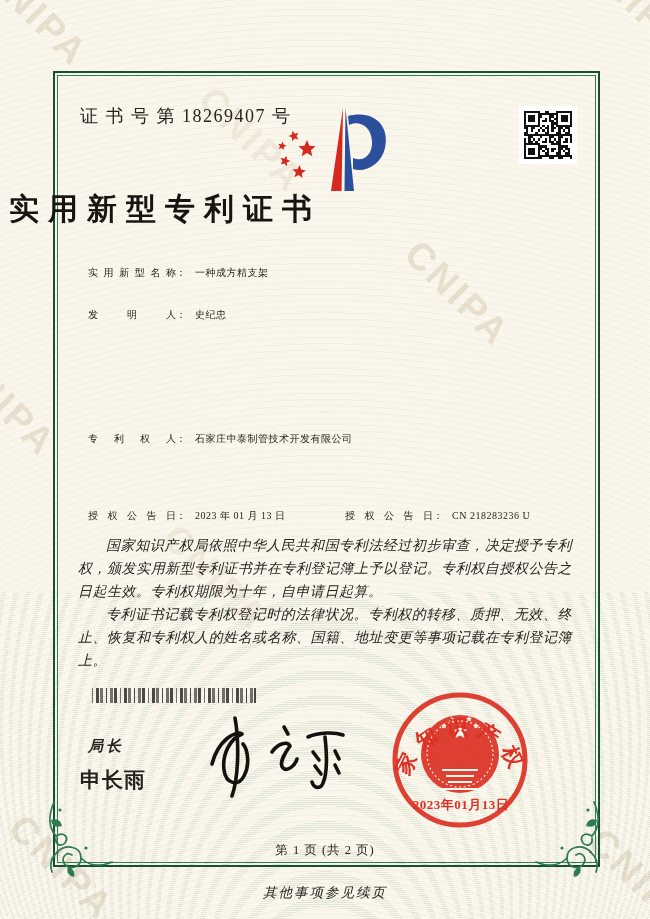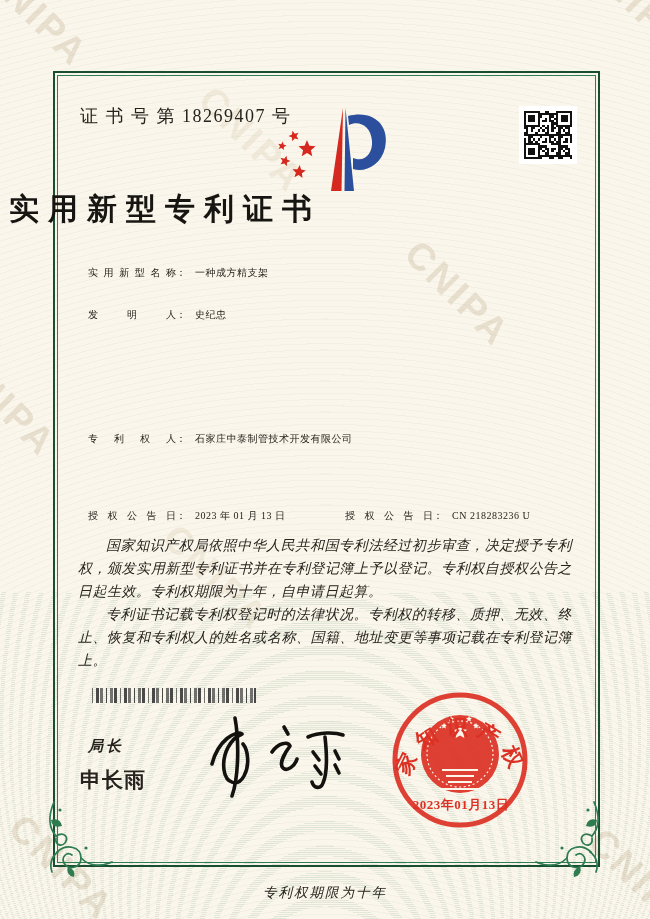--- a/index.html
+++ b/index.html
@@ -462,15 +462,16 @@
     <path d="M22,40 C30,35 35,41 31,47 C27,51 21,49 22,42"></path>
     <path d="M23,56 C33,47 47,51 47,62 C47,72 34,75 30,67 C27,61 33,55 38,59"></path>
     <path d="M47,62 C55,70 66,71 78,66"></path>
     <path d="M24,56 C18,60 15,68 18,76"></path>
     <path d="M17,24 q9,-3 11,6 q-10,3 -11,-6" fill="#2e7b50" stroke="none"></path>
     <path d="M34,70 q8,4 6,11 q-9,-2 -6,-11" fill="#2e7b50" stroke="none"></path>
     <circle cx="26" cy="14" r="1.6" fill="#2e7b50" stroke="none"></circle>
     <circle cx="52" cy="52" r="1.6" fill="#2e7b50" stroke="none"></circle>
   </svg>
 
-  <div class="footer-note">专利权期限为十年</div>
+  <div class="page-no">第 1 页 (共 2 页)</div>
+  <div class="footer-note">其他事项参见续页</div>
 
 </div>
 
 </body></html>

